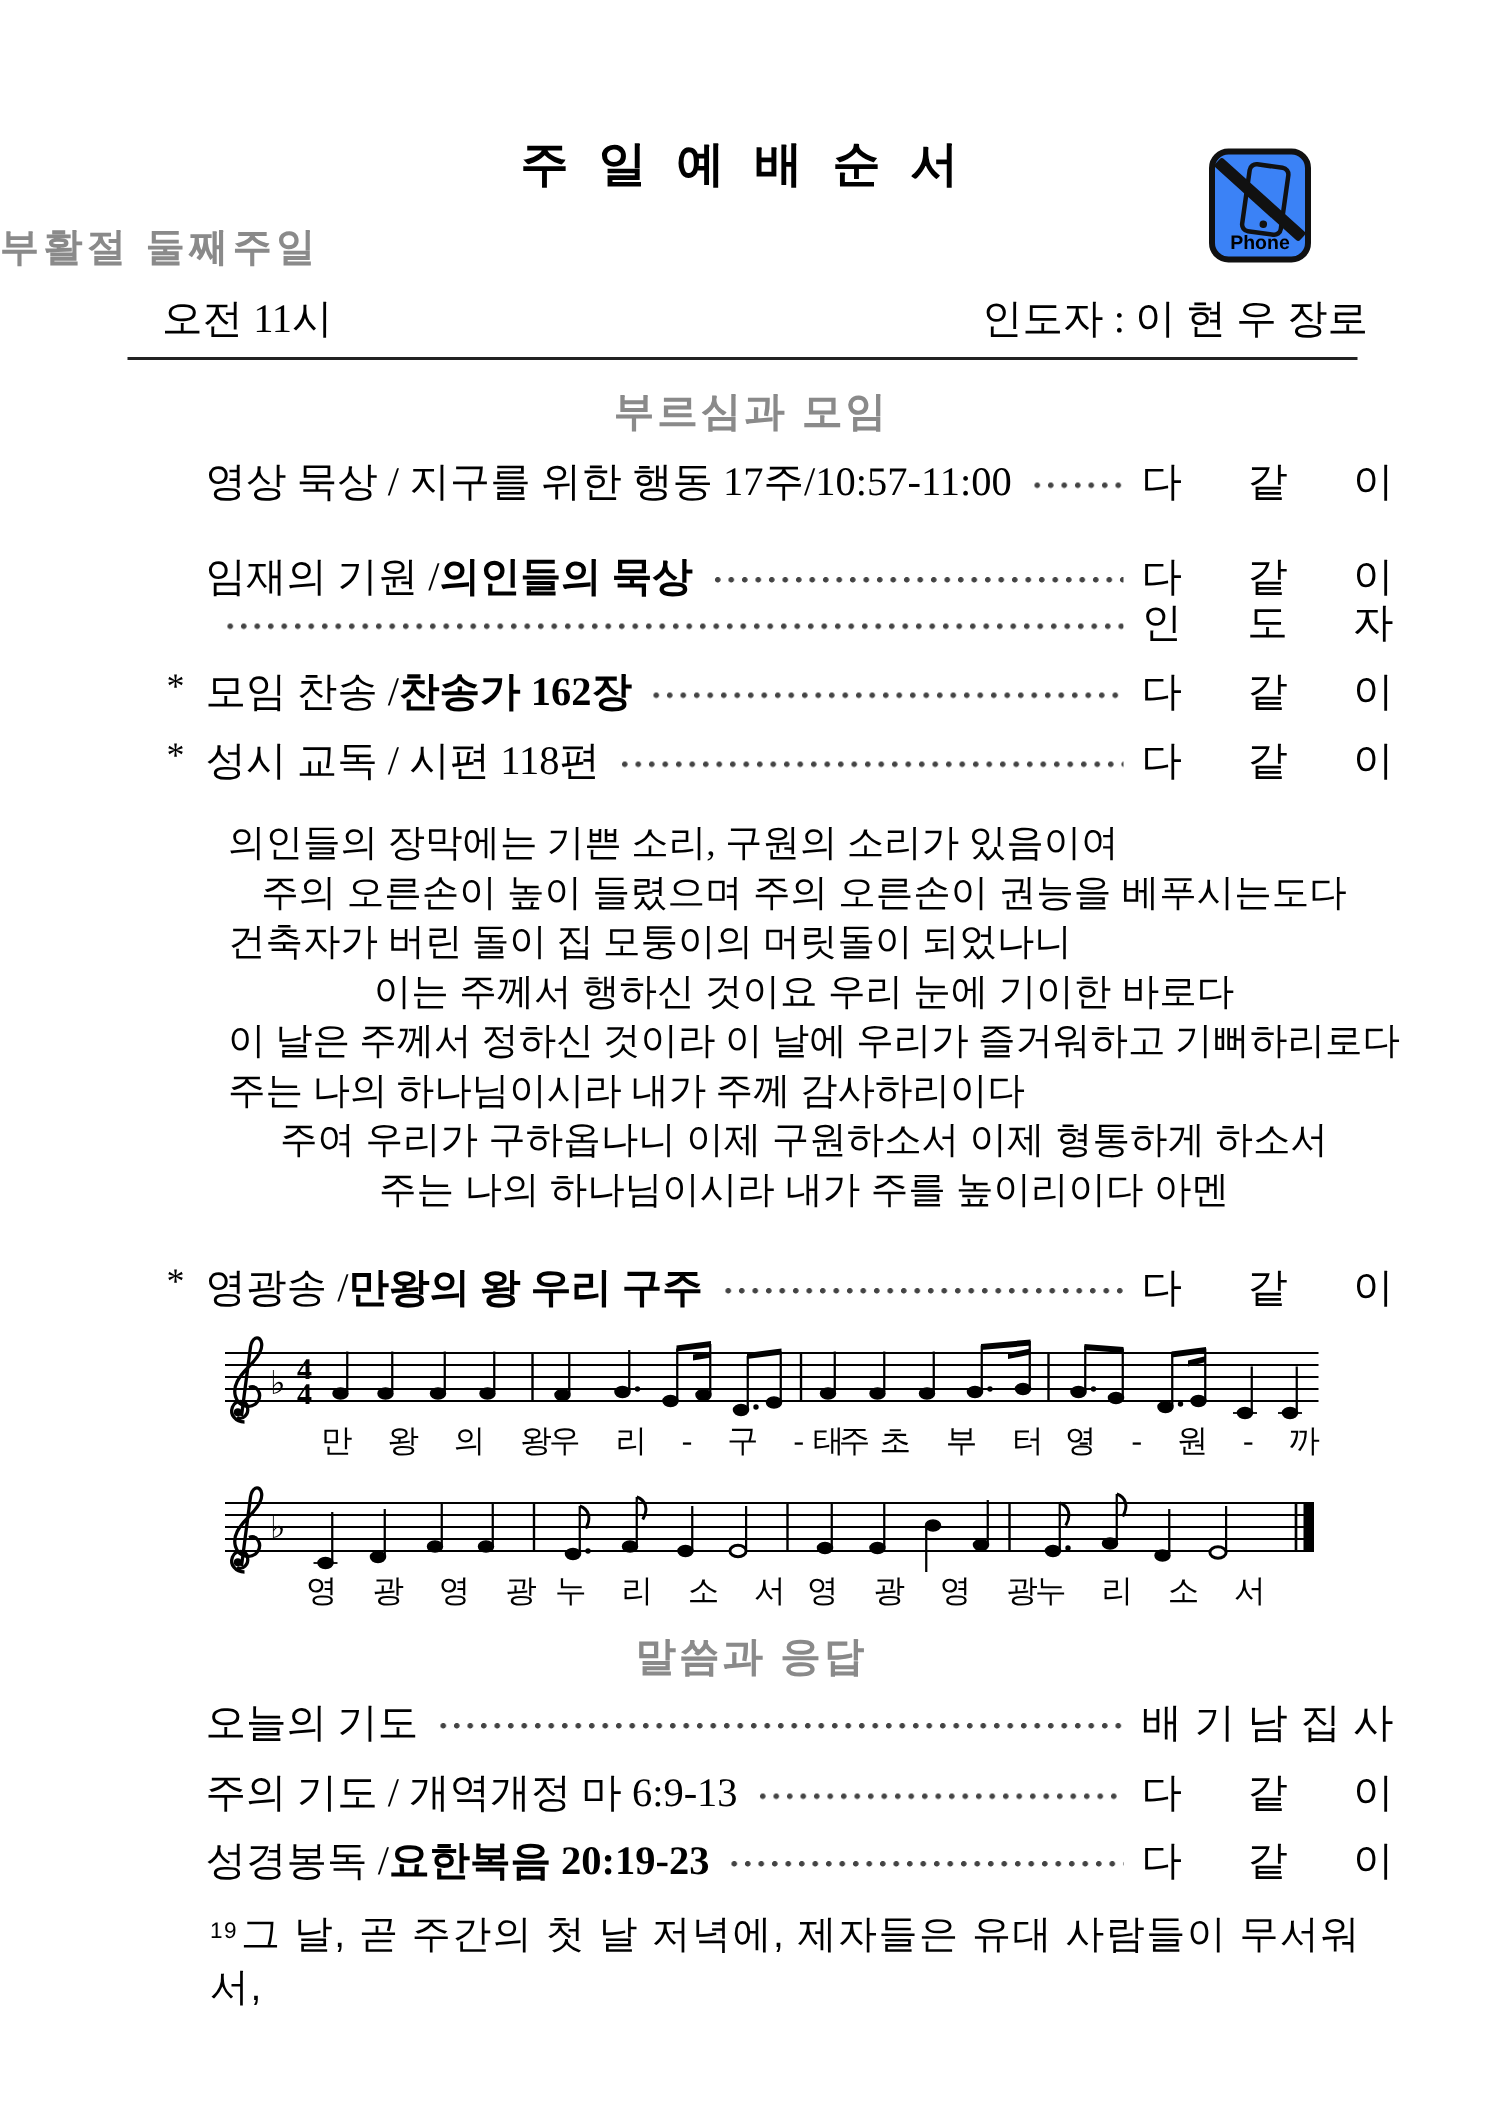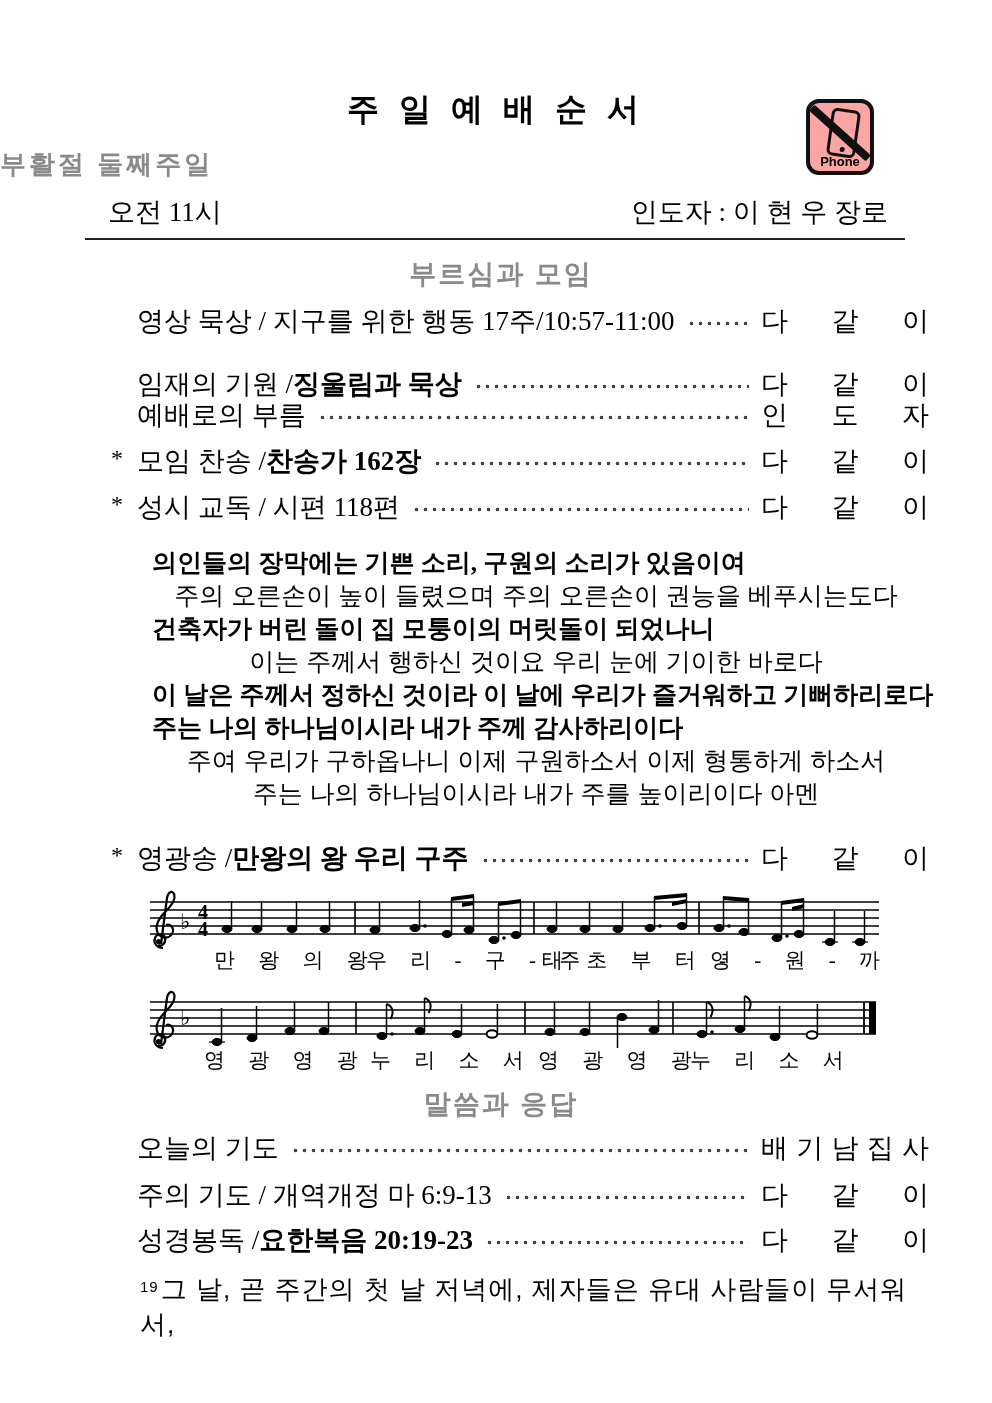--- a/index.html
+++ b/index.html
@@ -15,41 +15,41 @@
   }
   .subtitle {
     position:absolute; top:147px; left:0; width:100%;
     text-align:left; font-size:26px; font-weight:bold; letter-spacing:3px;
     color:#8a8a8a; font-family:"Liberation Sans", sans-serif;
   }
 
   
   .phone-box {
     position:absolute; left:806px; top:99px; width:68px; height:76px;
-    border:4px solid #111; border-radius:13px; background:#fca5a5;
+    border:4px solid #111; border-radius:13px; background:#3b82f6;
   }
   .phone-shape {
     position:absolute; left:19px; top:6px; width:29px; height:48px;
     border:3px solid #111; border-radius:6px; transform:rotate(8deg);
   }
   .phone-dot {
     position:absolute; left:50%; bottom:2px; width:5px; height:5px;
     margin-left:-2px; border-radius:50%; background:#111;
   }
   .phone-slash {
     position:absolute; left:-8px; top:26px; width:76px; height:8px;
     background:#111; transform:rotate(42deg); border-radius:2px;
   }
   .phone-label {
     position:absolute; bottom:2px; left:0; width:100%; text-align:center;
     font-family:"Liberation Sans", sans-serif; font-size:13px; font-weight:bold;
   }
 
   .meta-row {
-    position:absolute; top:194px; left:108px; right:104px;
+    position:absolute; top:194px; left:108px; right:80px;
     display:flex; justify-content:space-between; font-size:27px;
   }
   .rule {
     position:absolute; top:238px; left:85px; width:820px;
     border-top:2px solid #222;
   }
 
   .section-title {
     position:absolute; left:0; width:100%; text-align:center;
     font-size:27px; font-weight:bold; letter-spacing:2px; color:#8a8a8a;
@@ -70,21 +70,21 @@
     flex:1 1 auto; height:6px; align-self:center; margin:6px 12px 0 14px;
     background-image:radial-gradient(circle at 2.5px 2.5px, #444 1.6px, transparent 2.1px);
     background-size:9px 6px; background-repeat:repeat-x;
   }
   .svc-by {
     flex:0 0 168px; width:168px; text-align:justify; text-align-last:justify;
     white-space:nowrap; font-size:27px;
   }
 
   .psalm { position:absolute; top:546px; left:140px; right:60px; }
-  .psalm-line { height:33px; line-height:33px; font-size:25px; white-space:nowrap;font-weight:bold; }
+  .psalm-line { height:33px; line-height:33px; font-size:25px; white-space:nowrap; }
   .psalm-line.reg  { padding-left:12px; font-family:"Liberation Serif", serif; }
   .psalm-line.emph { font-family:"Liberation Sans", sans-serif; font-weight:normal;text-align:center; }
 
   .score {
     position:absolute; left:142px; top:884px; width:740px; height:200px;
   }
   .score svg { display:block; }
   .lyr { font-size:21px; letter-spacing:9px; font-family:"Liberation Serif", serif; fill:#000; }
 
   .verse {
@@ -120,27 +120,26 @@
   <div class="svc-row" style="top:303px">
     <span class="svc-star"></span>
     <span class="svc-label">영상 묵상 / 지구를 위한 행동 17주/10:57-11:00</span>
     <span class="svc-bold"></span>
     <span class="leader"></span>
     <span class="svc-by">다 같 이</span>
   </div>
   <div class="svc-row" style="top:366px">
     <span class="svc-star"></span>
     <span class="svc-label">임재의 기원 / </span>
-    <span class="svc-bold">징울림과 묵상</span>
+    <span class="svc-bold">의인들의 묵상</span>
     <span class="leader"></span>
     <span class="svc-by">다 같 이</span>
   </div>
   <div class="svc-row" style="top:397px">
     <span class="svc-star"></span>
-    <span class="svc-label">예배로의 부름</span>
     <span class="svc-bold"></span>
     <span class="leader"></span>
     <span class="svc-by">인 도 자</span>
   </div>
   <div class="svc-row" style="top:443px">
     <span class="svc-star">*</span>
     <span class="svc-label">모임 찬송 / </span>
     <span class="svc-bold">찬송가 162장</span>
     <span class="leader"></span>
     <span class="svc-by">다 같 이</span>

